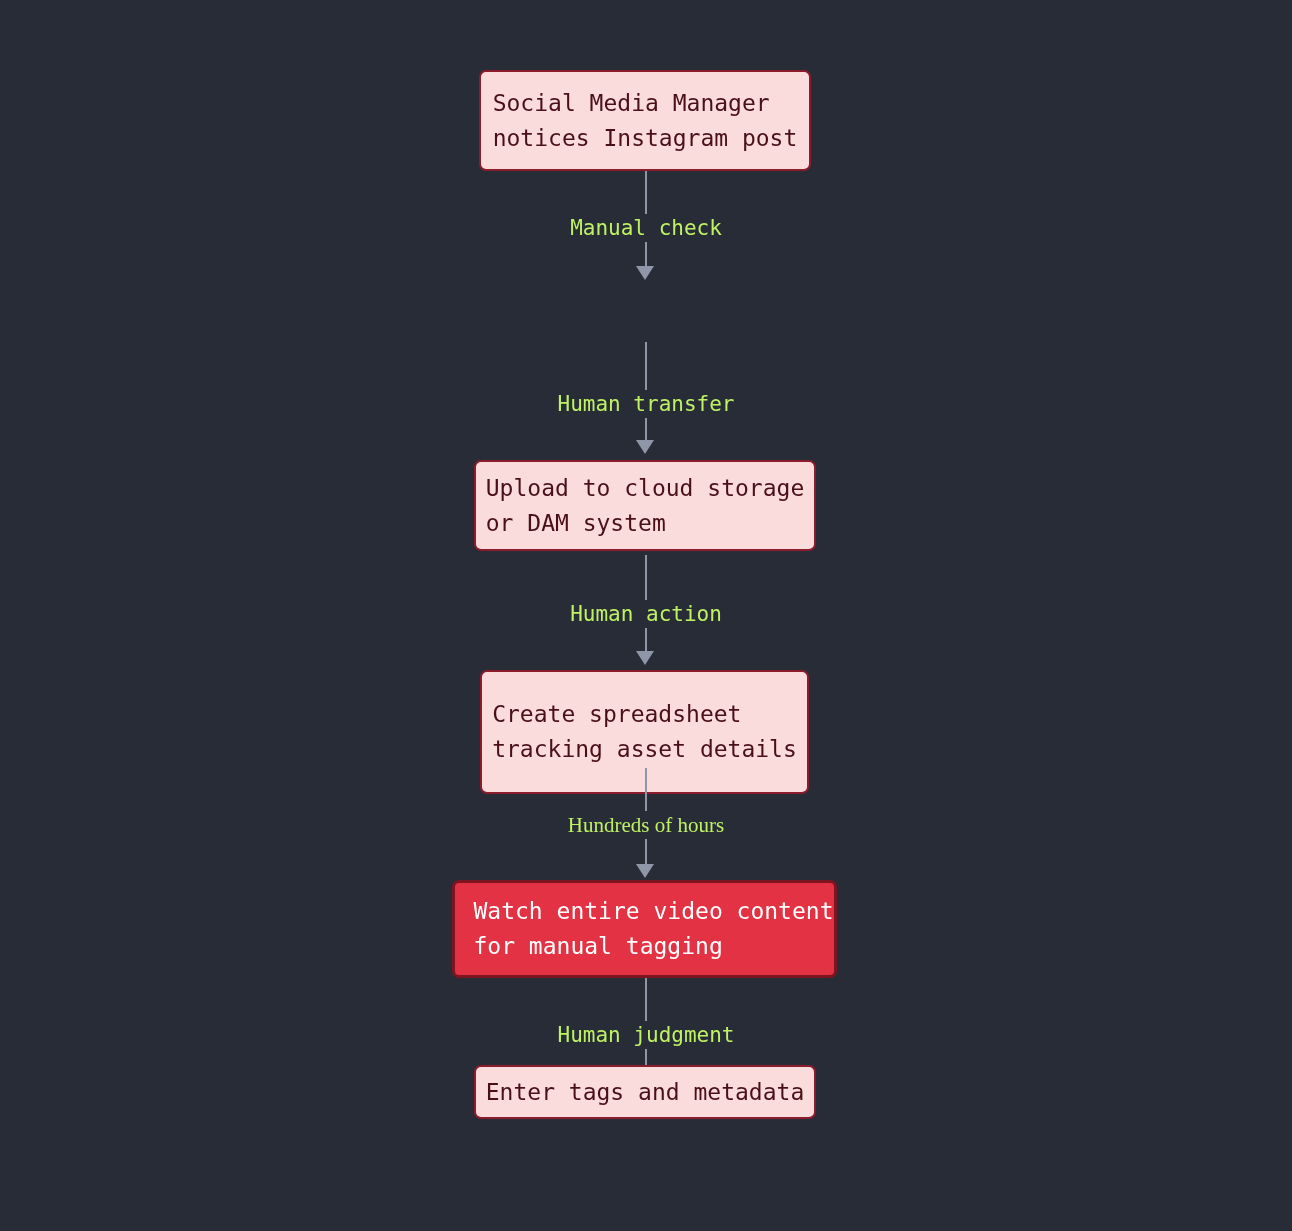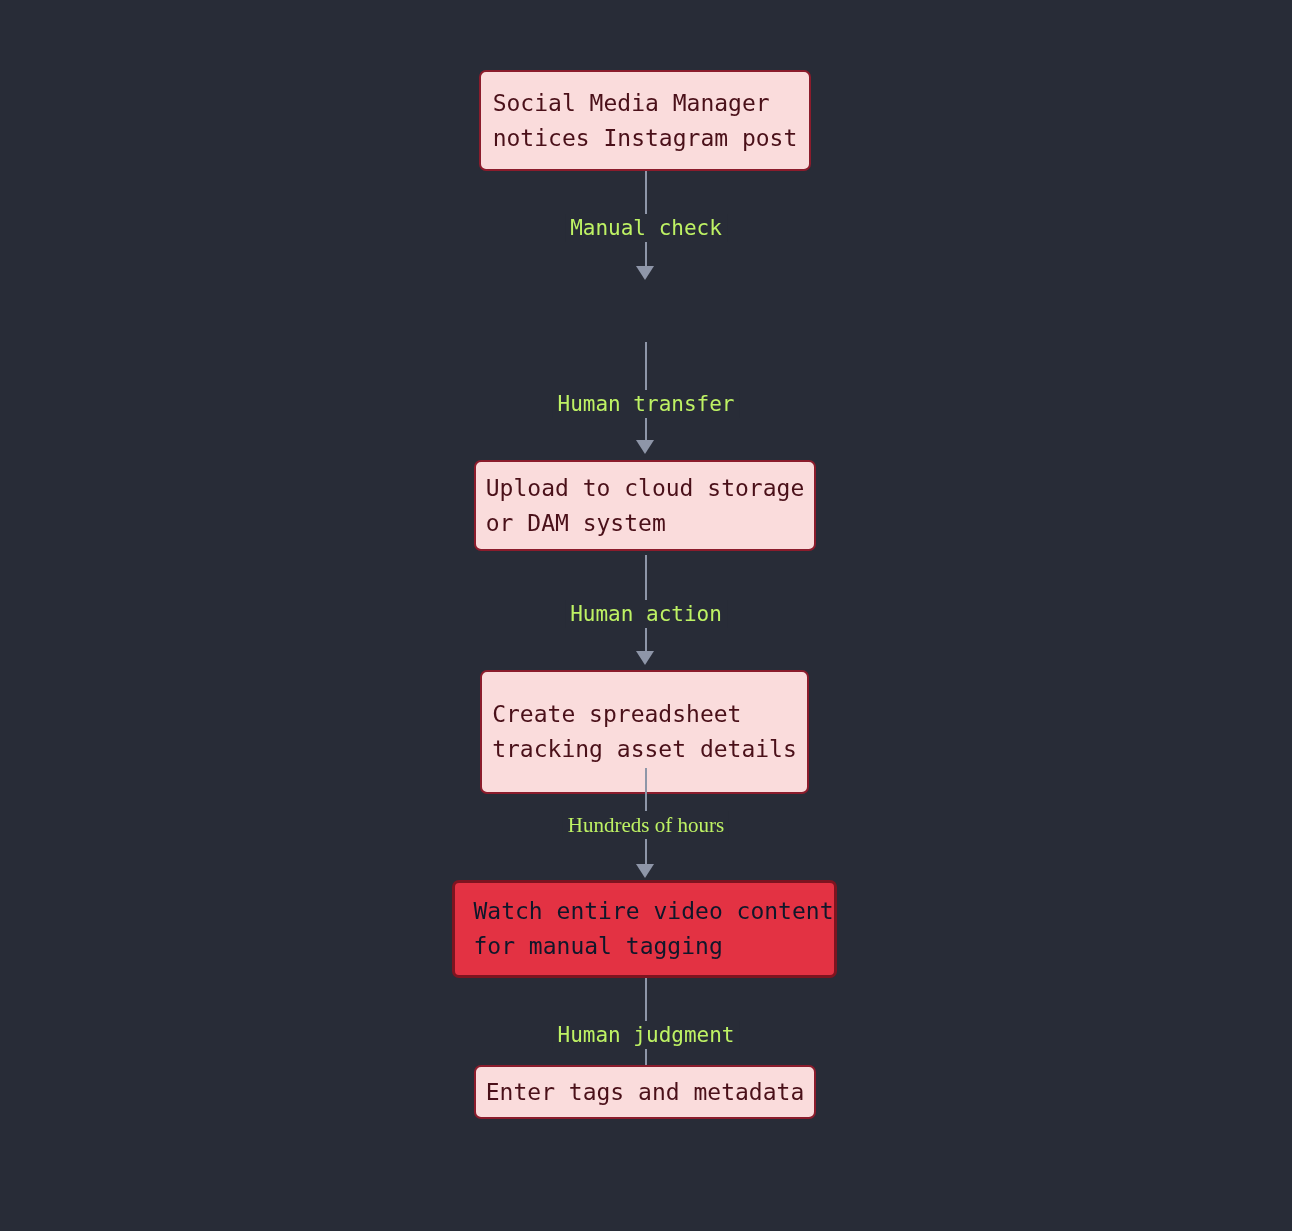--- a/index.html
+++ b/index.html
@@ -31,21 +31,21 @@
     font-family: "DejaVu Sans Mono", "Liberation Mono", monospace;
     font-size: 23px;
     line-height: 35px;
     letter-spacing: 0px;
     white-space: pre;
     border-radius: 7px;
   }
   .node.highlight {
     background: #e33243;
     border-color: #7d1420;
-    color: #0f172a;
+    color: #ffffff;
     border-width: 3px;
     padding-left: 18px;
   }
   .edge-line {
     position: absolute;
     width: 2px;
     background: #8e96a8;
   }
   .edge-arrow {
     position: absolute;

